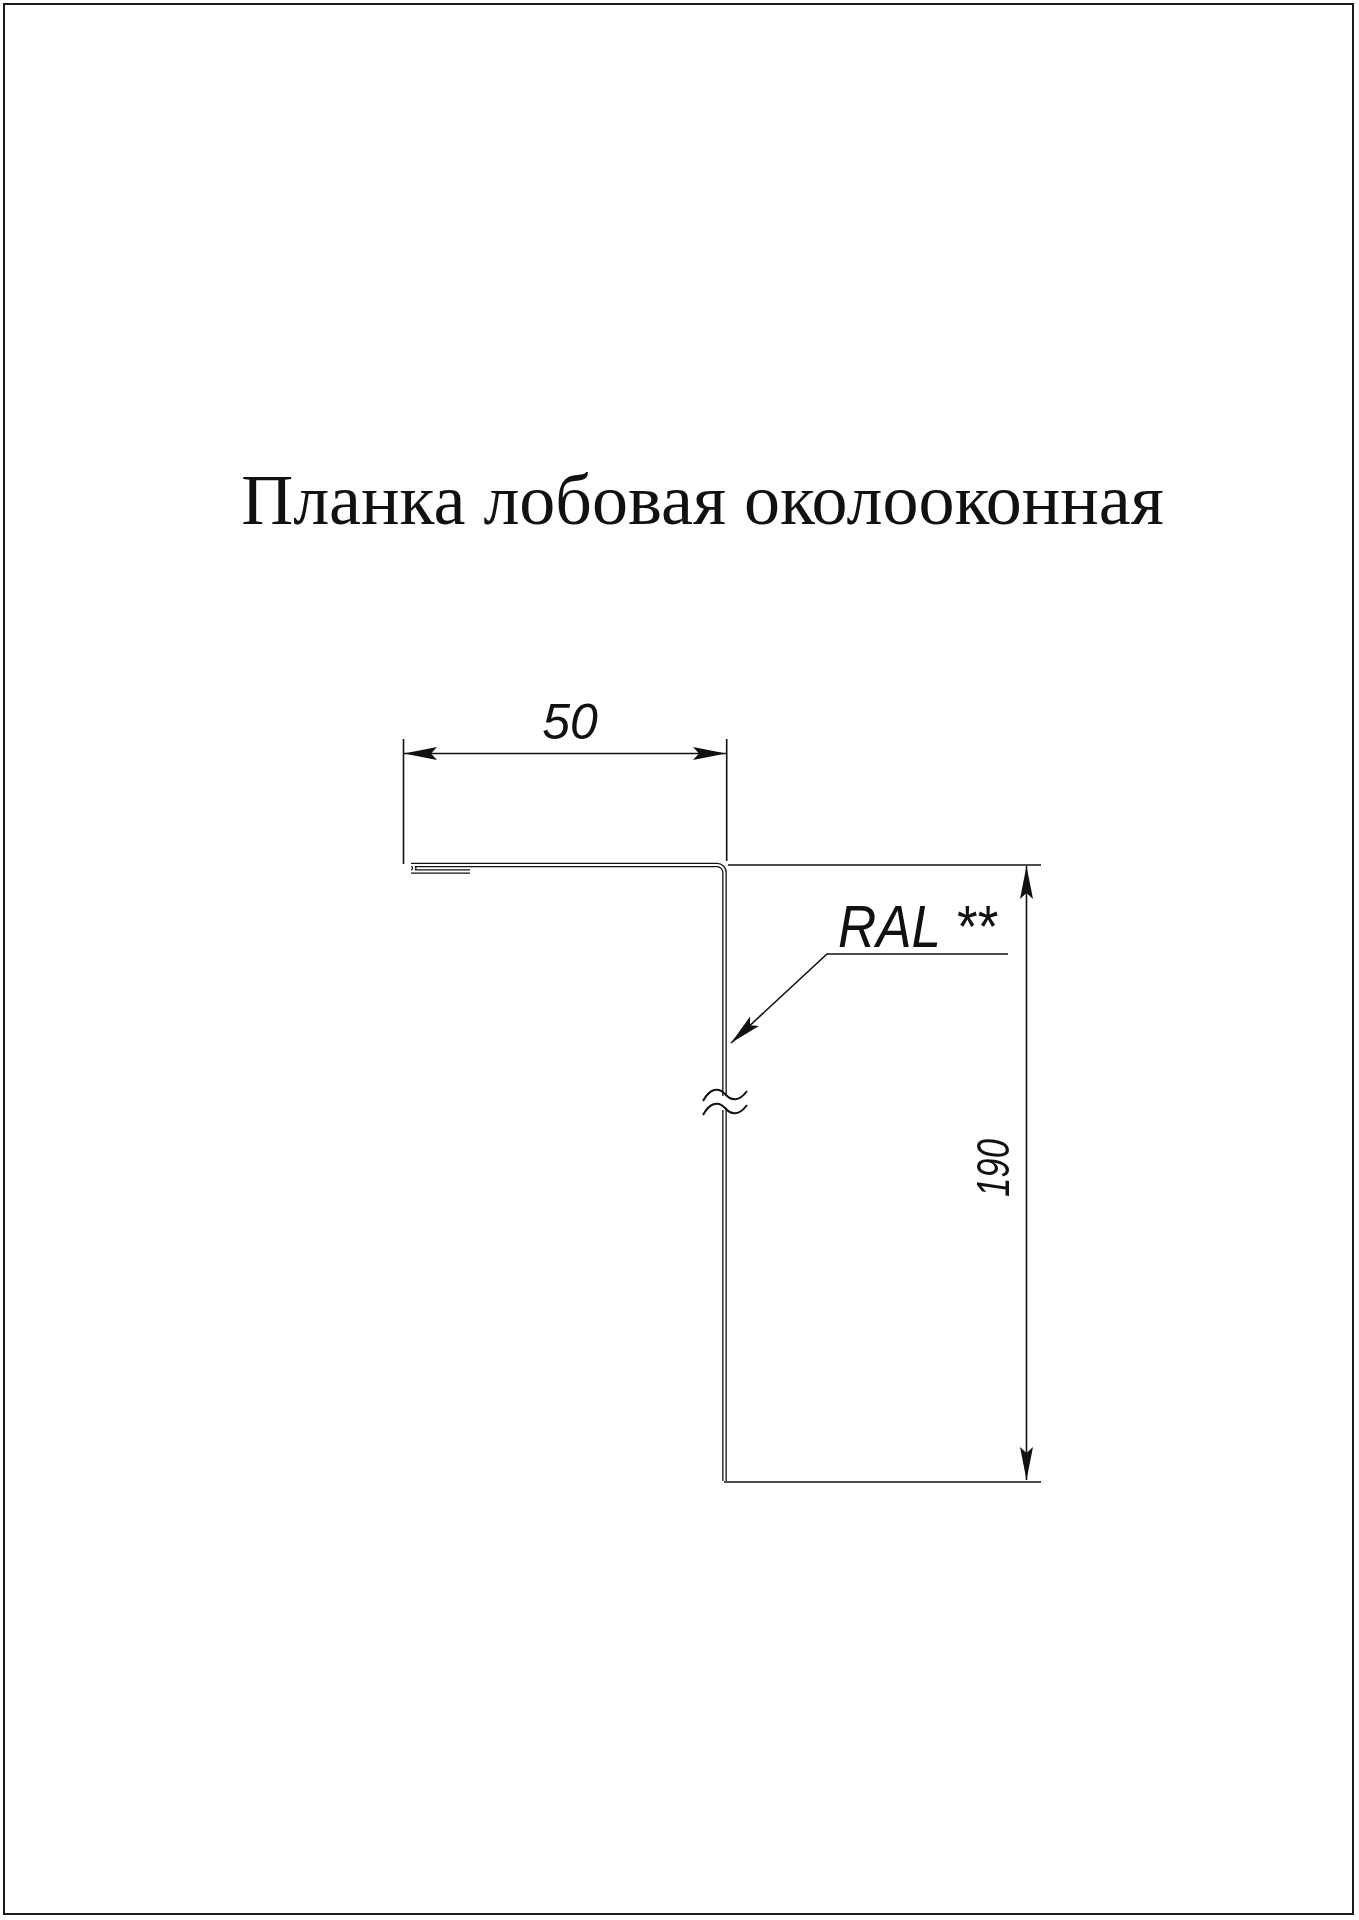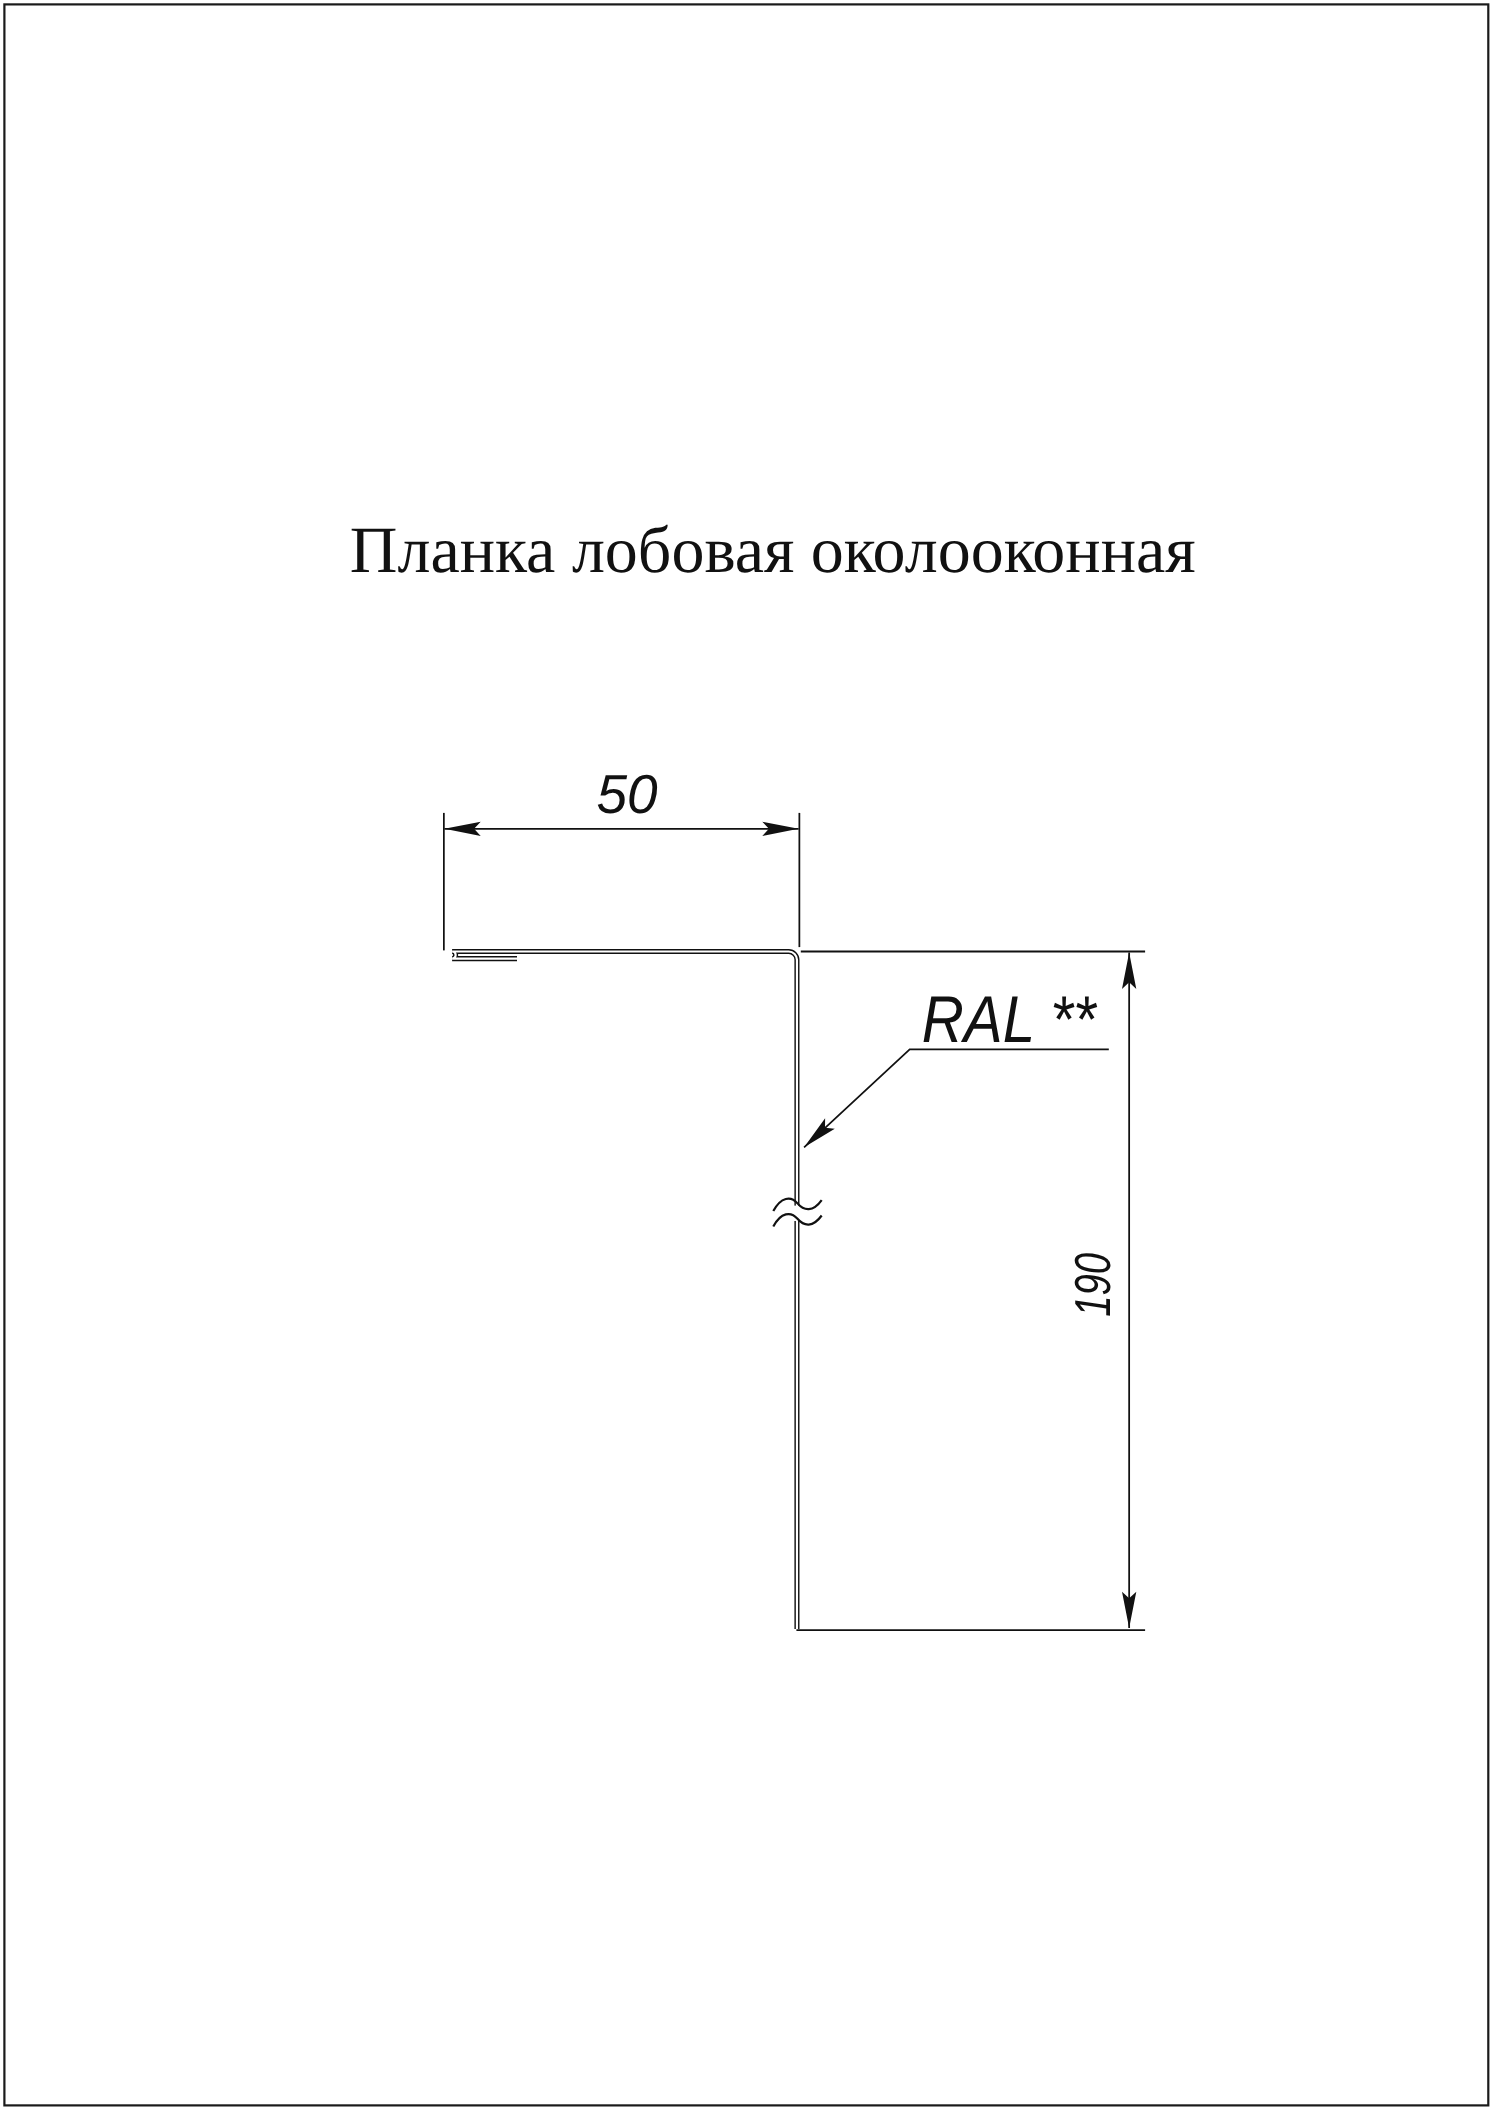--- a/index.html
+++ b/index.html
@@ -16,21 +16,21 @@
     border:2px solid #1a1a1a;
     box-sizing:border-box;
     pointer-events:none;
   }
   .title{
     position:absolute;
     left:0;right:0;top:462px;
     padding-left:46px;
     text-align:center;
     color:#111;
-    font-size:60px;
+    font-size:72px;
     line-height:76px;
     white-space:nowrap;
   }
   svg.drawing{
     position:absolute;left:0;top:0;
     width:1359px;height:1920px;
   }
   svg .sheet{stroke:#111;stroke-width:4.6;fill:none;stroke-linecap:butt;}
   svg .sheet-core{stroke:#ffffff;stroke-width:2;fill:none;stroke-linecap:butt;}
   svg .thin{stroke:#111;stroke-width:1.6;fill:none;}

